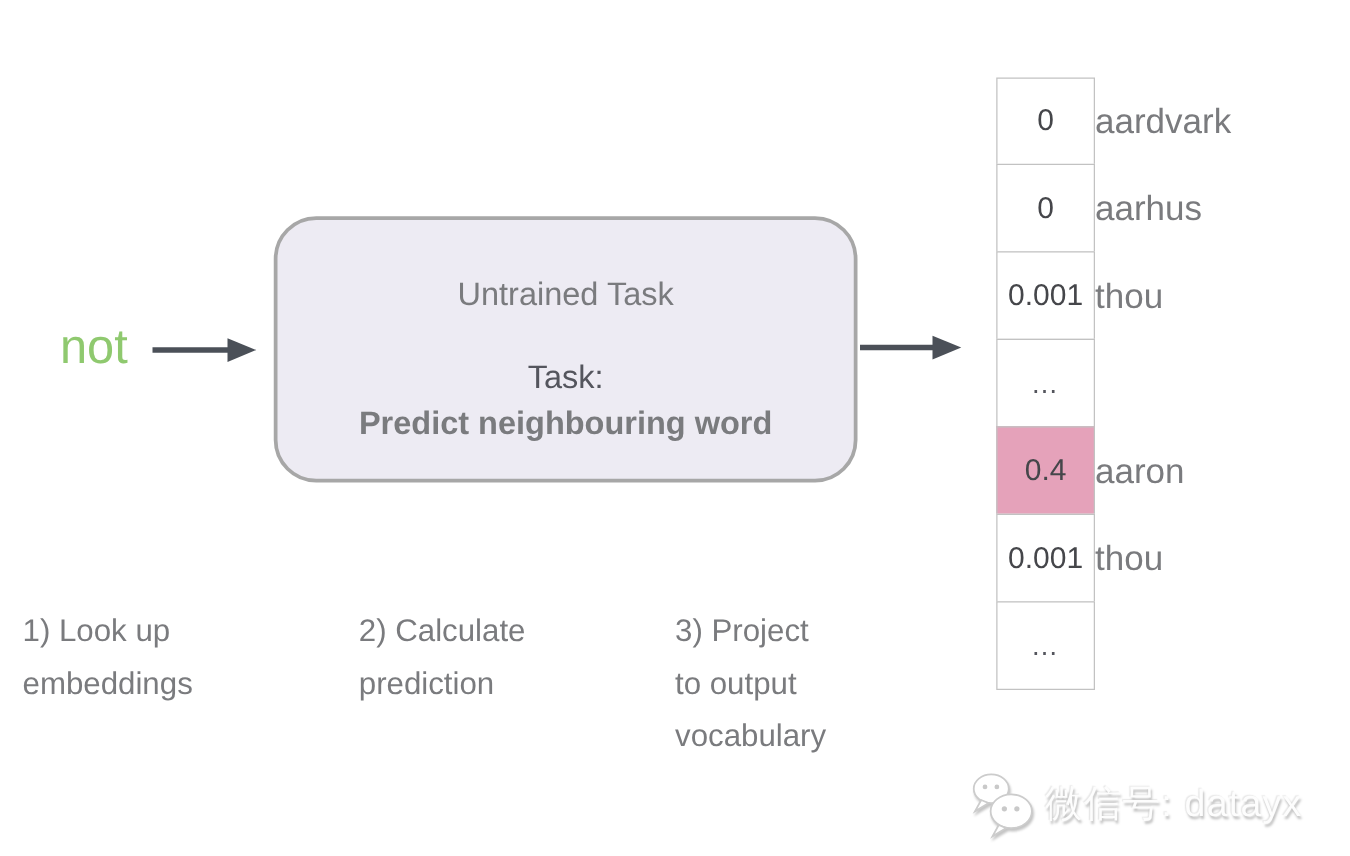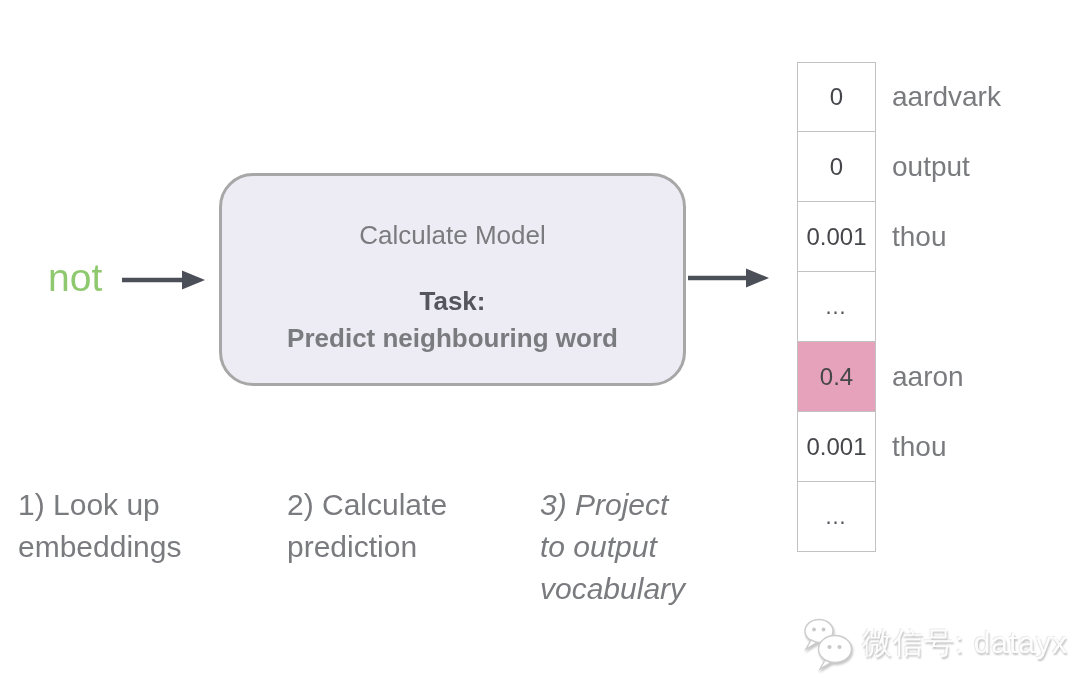--- a/index.html
+++ b/index.html
@@ -31,56 +31,56 @@
     height: 213px;
     background: var(--box-fill, #edebf3);
     border: 3px solid var(--box-border, #a7a7a7);
     border-radius: 34px;
     display: flex;
     flex-direction: column;
     align-items: center;
     text-align: center;
   }
   .mb-title { margin-top: 44px; font-size: 26px; color: var(--text-gray, #7a7b7e); }
-  .mb-task  { margin-top: 35px; font-size: 26px; font-weight: bold; color: var(--text-dark, #54555d); }
+  .mb-task  { margin-top: 35px; font-size: 26px; font-weight: normal; color: var(--text-dark, #54555d); }
   .mb-desc  { margin-top: 6px;  font-size: 26px; color: var(--text-gray, #7a7b7e); font-weight: bold; }
   .vector { position: absolute; left: 797px; top: 62px; }
   .vrow { display: flex; align-items: center; height: 70px; }
   .vcell {
     width: 79px;
     height: 71px;
     margin-top: -1px;
     border: 1px solid var(--cell-border, #c2c2c2);
     background: #ffffff;
     display: flex;
     align-items: center;
     justify-content: center;
     font-size: 24px;
     color: var(--value-text, #45464a);
     white-space: nowrap;
     overflow: hidden;
   }
   .vrow:first-child .vcell { margin-top: 0; }
   .vcell.highlight { background: var(--highlight-pink, #e5a2ba); }
   .vcell.dots { font-size: 22px; letter-spacing: 2px; color: var(--text-dark, #54555d); }
-  .vlabel { margin-left: 16px; font-size: 28px; color: var(--text-gray, #7a7b7e); }
+  .vlabel { margin-left: 0; font-size: 28px; color: var(--text-gray, #7a7b7e); }
   .step {
     position: absolute;
     top: 484px;
-    font-size: 30px;
+    font-size: 25px;
     line-height: 42px;
     color: var(--text-gray, #7a7b7e);
     white-space: pre-line;
   }
   .step-1 { left: 18px; }
   .step-2 { left: 287px; }
-  .step-3 { left: 540px; font-style: italic; }
+  .step-3 { left: 540px; }
   .watermark {
     position: absolute;
-    left: 798px;
+    left: 772px;
     top: 614px;
     display: flex;
     align-items: center;
     gap: 6px;
   }
   .wm-icon { filter: drop-shadow(1px 2px 1px #c4c4c4); }
   .wm-text {
     font-size: 30px;
     color: #fdfdfd;
     text-shadow: 1px 2px 2px #bfbfbf, -1px -1px 1px #e8e8e8;
@@ -93,38 +93,38 @@
 <div class="canvas">
 
   <div class="input-word">not</div>
 
   <svg class="arrow arrow-in" width="88" height="28" viewBox="0 0 88 28">
     <line x1="2" y1="14" x2="64" y2="14" stroke="currentColor" stroke-width="4.5"></line>
     <polygon points="62,4.5 85,14 62,23.5" fill="currentColor"></polygon>
   </svg>
 
   <div class="model-box">
-    <div class="mb-title">Calculate Model</div>
+    <div class="mb-title">Untrained Task</div>
     <div class="mb-task">Task:</div>
     <div class="mb-desc">Predict neighbouring word</div>
   </div>
 
   <svg class="arrow arrow-out" width="84" height="28" viewBox="0 0 84 28">
     <line x1="0" y1="14" x2="60" y2="14" stroke="currentColor" stroke-width="4.5"></line>
     <polygon points="58,4.5 81,14 58,23.5" fill="currentColor"></polygon>
   </svg>
 
   <div class="vector">
       <div class="vrow">
       <div class="vcell">0</div>
       <div class="vlabel">aardvark</div>
     </div>
       <div class="vrow">
       <div class="vcell">0</div>
-      <div class="vlabel">output</div>
+      <div class="vlabel">aarhus</div>
     </div>
       <div class="vrow">
       <div class="vcell">0.001</div>
       <div class="vlabel">thou</div>
     </div>
       <div class="vrow">
       <div class="vcell dots">…</div>
       <div class="vlabel"></div>
     </div>
       <div class="vrow">

